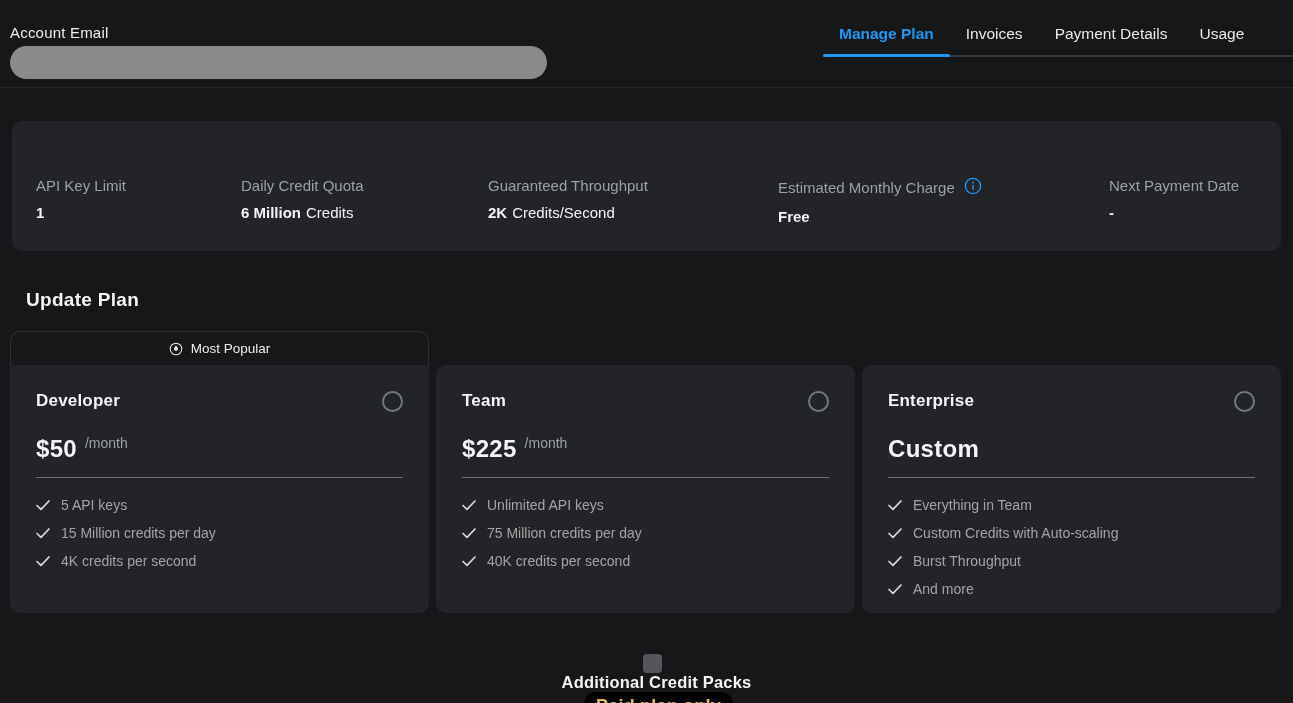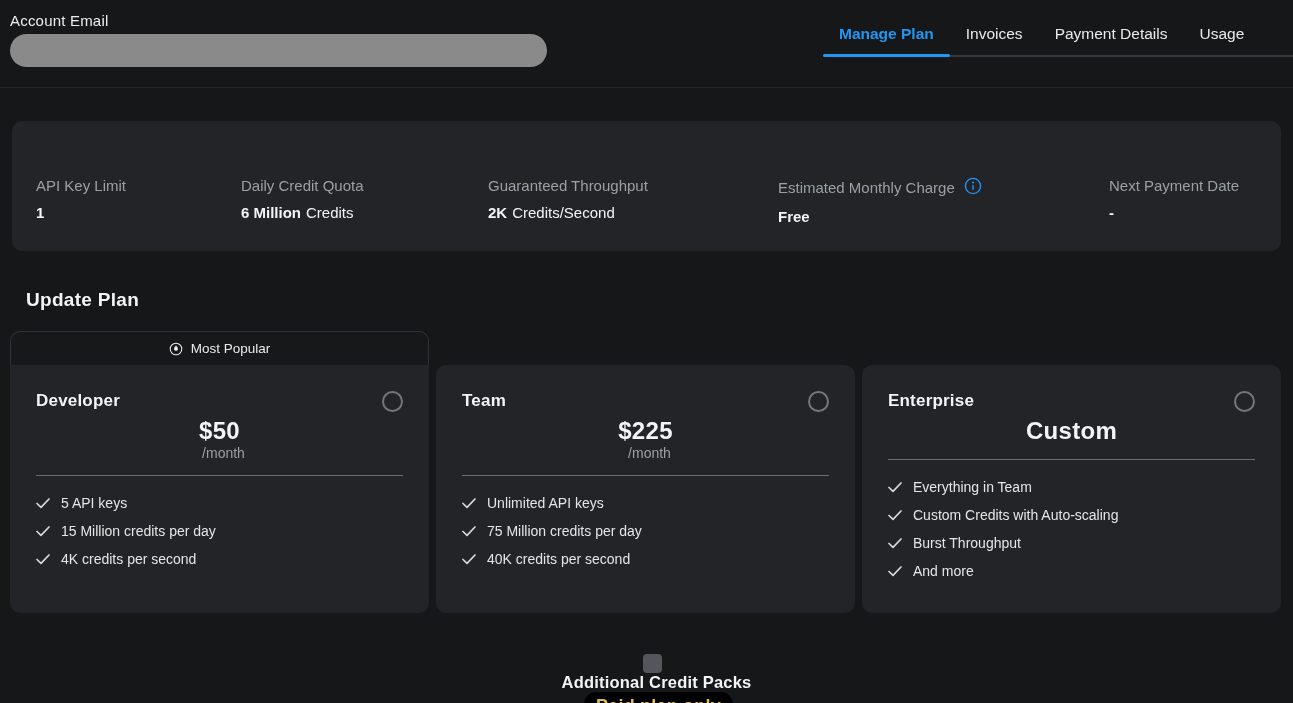--- a/index.html
+++ b/index.html
@@ -7,21 +7,21 @@
   body {
     background: #161719;
     font-family: "Liberation Sans", sans-serif;
     color: #f3f4f5;
     position: relative;
     overflow: hidden;
   }
 
   
   .header { position: relative; height: 88px; border-bottom: 1px solid #242628; }
-  .account { position: absolute; left: 10px; top: 12px; }
+  .account { position: absolute; left: 10px; top: 24px; }
   .account-label { font-size: 15px; color: #eceded; letter-spacing: .2px; display: block; }
   .email-input {
     display: block; margin-top: 5px; width: 537px; height: 33px;
     background: #8a8a8a; border: none; border-radius: 17px; outline: none;
     color: #222; padding: 0 14px; font-size: 14px;
   }
   .tabs { position: absolute; left: 823px; right: 0; top: 14px; display: flex; border-bottom: 2px solid #35373b; }
   .tab { padding: 11px 16px 12px; font-size: 15.5px; color: #e9eaec; cursor: pointer; white-space: nowrap; position: relative; }
   .tab:last-child { padding-right: 29px; }
   .tab.active { color: #2196f3; font-weight: 700; }
@@ -51,26 +51,26 @@
     border-radius: 10px 10px 0 0; display: flex; align-items: center; justify-content: center;
     gap: 8px; font-size: 13.5px; color: #e9eaec;
   }
   .card-body { height: 248px; background: #222428; border-radius: 10px; padding: 26px; position: relative; cursor: pointer; }
   .plan-wrap.popular .card-body { border-radius: 0 0 10px 10px; }
   .card-title { font-size: 17px; font-weight: 600; letter-spacing: .2px; }
   .radio {
     position: absolute; top: 26px; right: 26px; width: 21px; height: 21px;
     border: 2px solid #70777f; border-radius: 50%; cursor: pointer; background: transparent;
   }
-  .price-row { margin-top: 6px; display: flex; align-items: center; flex-direction: column; }
+  .price-row { margin-top: 24px; display: flex; align-items: flex-start; }
   .price { font-size: 24px; font-weight: 800; letter-spacing: .3px; }
   .period { font-size: 14px; color: #9aa0a6; margin-left: 8px; }
   .card-divider { margin-top: 14px; border-top: 1px solid #6b6f75; }
   .features { margin-top: 19px; }
-  .feature { display: flex; align-items: center; gap: 11px; margin-bottom: 12px; font-size: 14px; color: #e5e5e5; }
+  .feature { display: flex; align-items: center; gap: 11px; margin-bottom: 12px; font-size: 14px; color: #a3a3a3; }
   .check-icon { flex: 0 0 auto; display: flex; }
 
   
   .credit-packs { display: flex; align-items: center; margin: 41px 0 0 12px; flex-direction: column; }
   .checkbox { width: 19px; height: 19px; background: #55565b; border-radius: 4px; cursor: pointer; border: none; }
   .cp-label { margin-left: 8px; font-size: 16.5px; font-weight: 700; letter-spacing: .2px; }
   .badge {
     margin-left: 12px; background: #000000; color: #e2be55; font-size: 18px;
     font-weight: 700; padding: 4px 12px 5px; border-radius: 12px; letter-spacing: .2px;
   }

